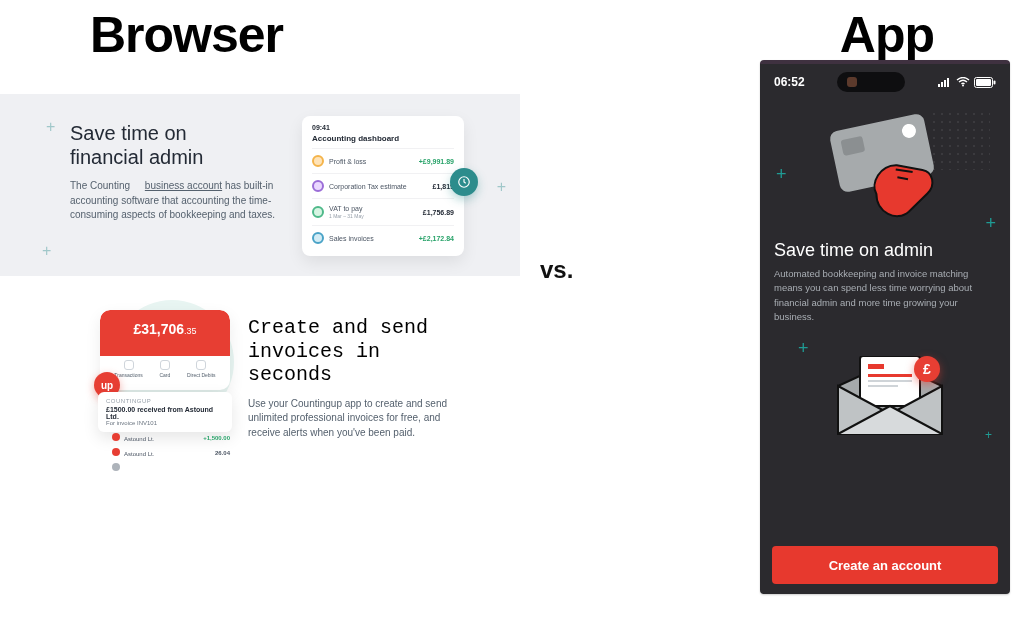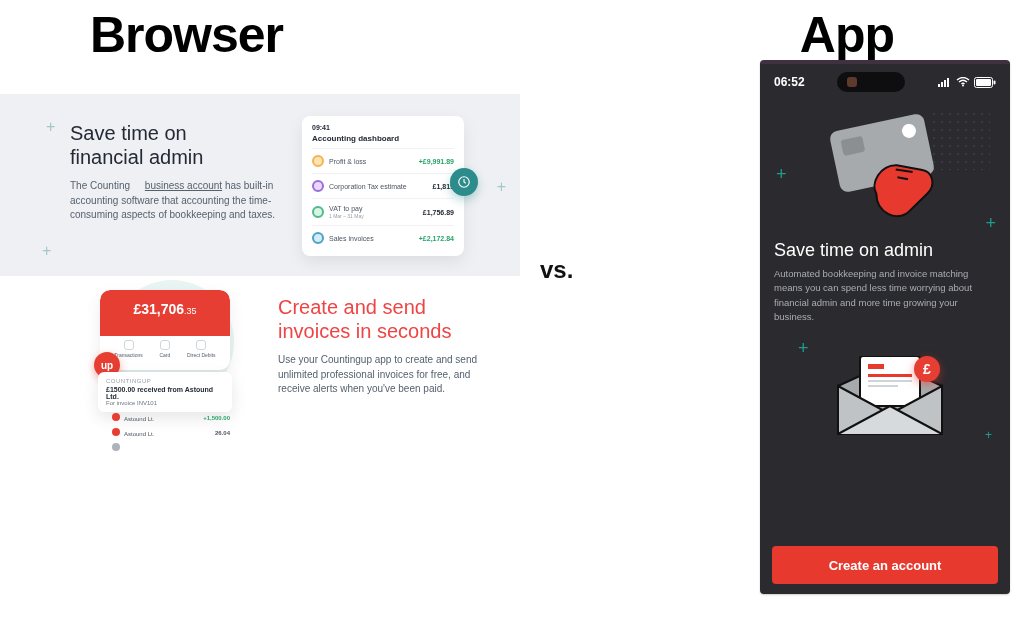--- a/index.html
+++ b/index.html
@@ -15,21 +15,21 @@
     display: flex;
     justify-content: space-between;
     padding: 6px 90px 0 90px;
   }
   .h-browser, .h-app {
     font-size: 50px;
     font-weight: 900;
     letter-spacing: -1px;
     color: #000;
   }
-  .h-app { margin-right: 40px; }
+  .h-app { }
   .main {
     position: relative;
     width: 100%;
     height: 560px;
   }
   .vs {
     position: absolute;
     left: 540px;
     top: 192px;
     font-size: 24px;
@@ -125,24 +125,23 @@
   .deco-plus {
     position: absolute;
     font-size: 16px;
     color: #2c8c8c;
     opacity: 0.4;
     font-weight: 300;
   }
 
   .feat2 {
     width: 520px;
-    padding: 14px 10px 0 70px;
+    padding: 34px 10px 0 70px;
     display: flex;
     align-items: flex-start;
-    gap: 30px;
   }
   .inv-mock {
     position: relative;
     width: 178px;
     height: 185px;
   }
   .inv-circle {
     position: absolute;
     left: 40px; top: -10px;
     width: 124px; height: 124px;
@@ -214,21 +213,21 @@
     font-size: 6px; color: #4b5563; padding: 3px 6px;
   }
   .inv-list-row .rdot { width:8px;height:8px;border-radius:50%;margin-right:4px;display:inline-block; }
   .rdot.red { background:#e73e33; }
   .rdot.grey { background:#adb3ba; }
   .inv-list-row .rv { font-weight:700; color:#29a36a; }
   .inv-list-row.dim .rv { color:#4b5563; }
 
   .feat2-text { width: 210px; padding-top: 6px; }
   .feat2-title {
-    font-size: 20px; font-weight: 400; color: #ef4444; line-height: 1.18; margin-bottom: 10px;
+    font-size: 20px; font-weight: 400; color: #000000; line-height: 1.18; margin-bottom: 10px; font-family: Liberation Mono, monospace;
   }
   .feat2-body { font-size: 10px; color: #55616e; line-height: 1.45; }
 
   
   .app-col {
     position: absolute;
     right: 14px;
     top: -4px;
     width: 250px;
     height: 534px;

